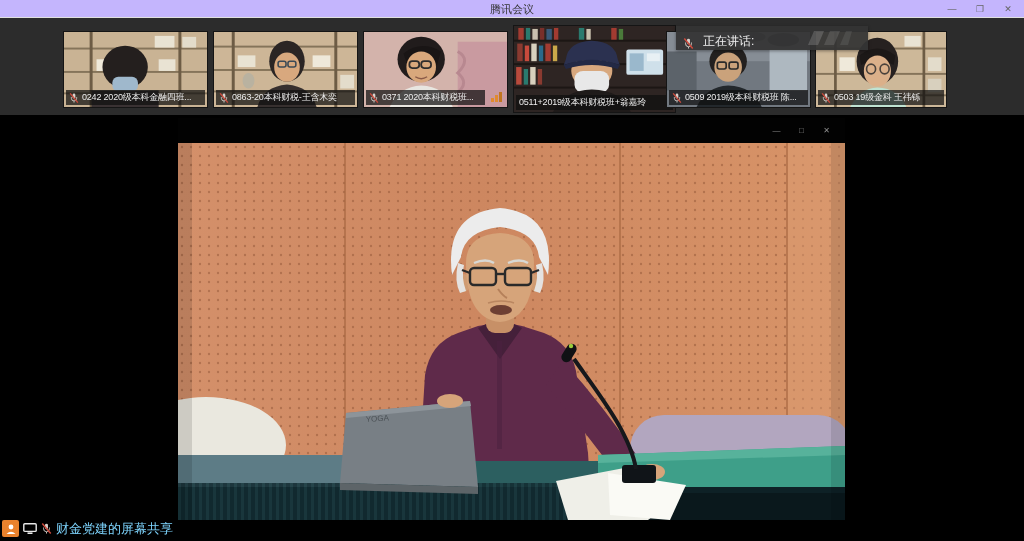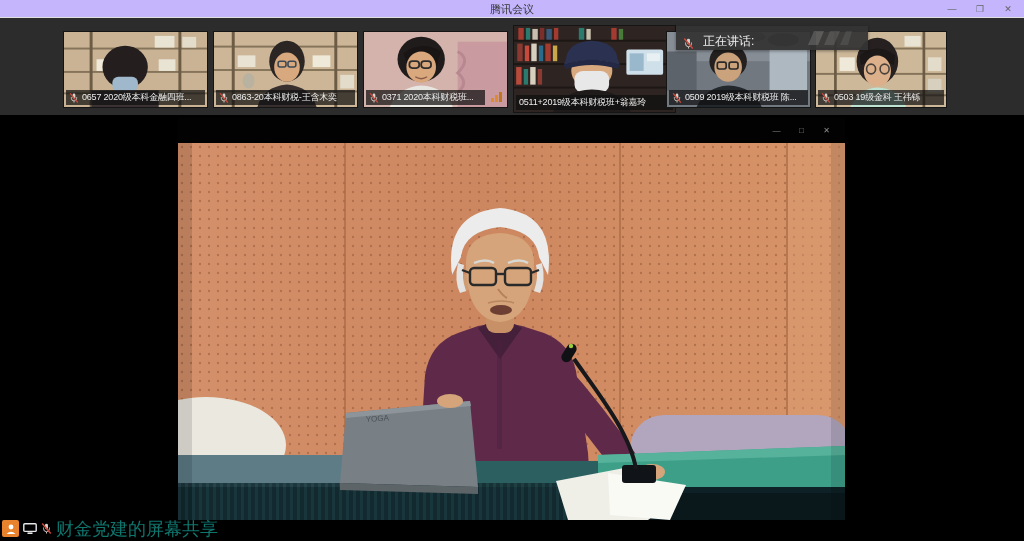--- a/index.html
+++ b/index.html
@@ -30,21 +30,21 @@
   
   .main { position:absolute; top:115px; left:0; width:1024px; height:426px; background:#000; }
   .video-window { position:absolute; left:178px; top:3px; width:667px; height:402px; background:#020202; }
   .vw-titlebar { height:25px; display:flex; justify-content:flex-end; align-items:center; padding-right:6px; }
   .vw-btn { width:25px; text-align:center; color:#8f8f8f; font-size:8px; cursor:default; }
   .vw-scene { display:block; width:667px; height:377px; }
 
   
   .share-bar { position:absolute; left:2px; bottom:3px; height:19px; display:flex; align-items:center; gap:4px; z-index:9; }
   .share-avatar { width:17px; height:17px; background:#e9822d; border-radius:2px; display:flex; align-items:center; justify-content:center; }
-  .share-txt { color:#0f766e; font-size:18px; }
+  .share-txt { color:#7dd3fc; font-size:13px; }
 </style>
 </head>
 <body>
 
 <div class="titlebar">
   <div class="titlebar-title">腾讯会议</div>
   <div class="win-controls">
     <div class="win-btn">—</div>
     <div class="win-btn">❐</div>
     <div class="win-btn">✕</div>
@@ -69,21 +69,21 @@
       <rect x="49" y="46" width="26" height="15" rx="6" fill="#9fb8cc"></rect>
       <rect x="28" y="60" width="68" height="17" fill="#3a3233"></rect>
     </svg>
     <div class="tile-label">
       <svg class="mic" width="10" height="12" viewBox="0 0 12 13">
           <rect x="4.4" y="1.2" width="3.2" height="6" rx="1.6" fill="#d8d2cc"></rect>
           <path d="M2.8 5.4 v1.4 a3.2 3.2 0 0 0 6.4 0 V5.4" fill="none" stroke="#d8d2cc" stroke-width="1"></path>
           <line x1="6" y1="10.2" x2="6" y2="12" stroke="#d8d2cc" stroke-width="1"></line>
           <line x1="1.4" y1="1" x2="10.6" y2="12" stroke="#cf4a3c" stroke-width="1.6"></line>
         </svg>
-      <span class="nm">0657 2020级本科金融四班...</span>
+      <span class="nm">0242 2020级本科金融四班...</span>
     </div>
   </div>
 
   <div class="tile" style="left:213px">
     <svg class="scene" viewBox="0 0 145 77" preserveAspectRatio="none">
       <rect width="145" height="77" fill="#cdb697"></rect>
       <rect y="14" width="145" height="2" fill="#85745a"></rect>
         <rect y="38" width="145" height="2" fill="#85745a"></rect>
         <rect y="60" width="145" height="2" fill="#85745a"></rect>
       <rect x="18" width="3" height="77" fill="#6d5c45"></rect>

